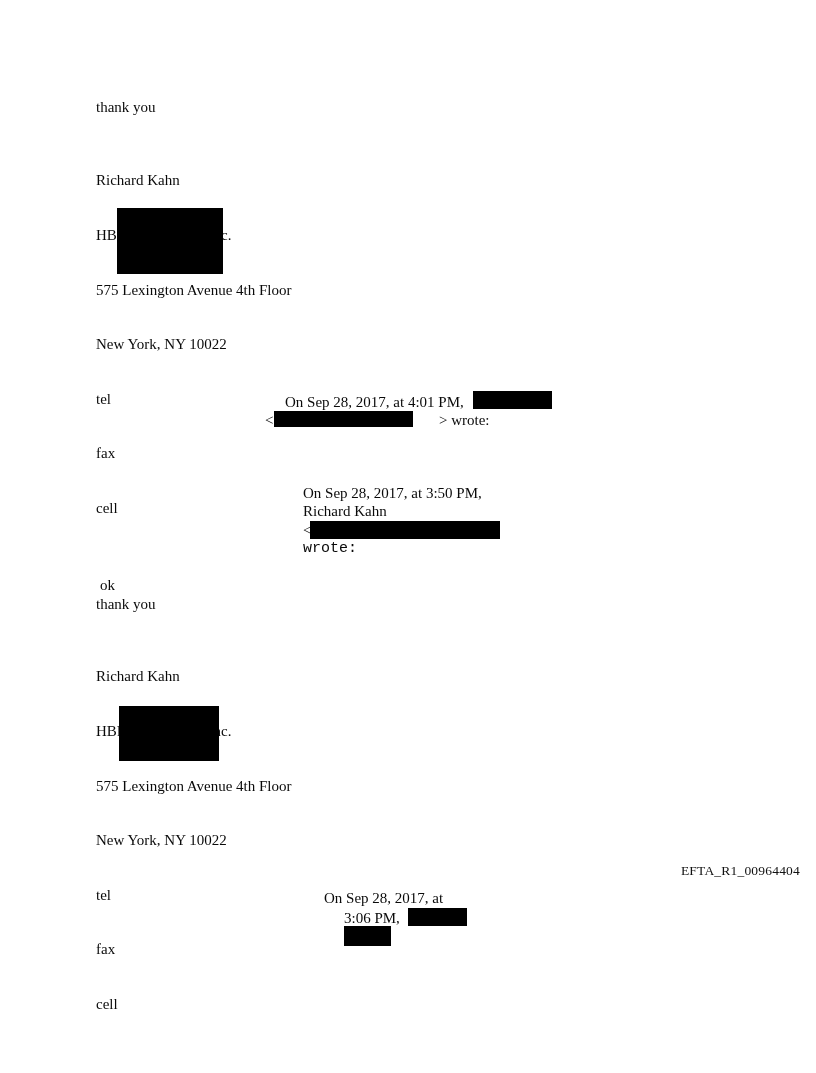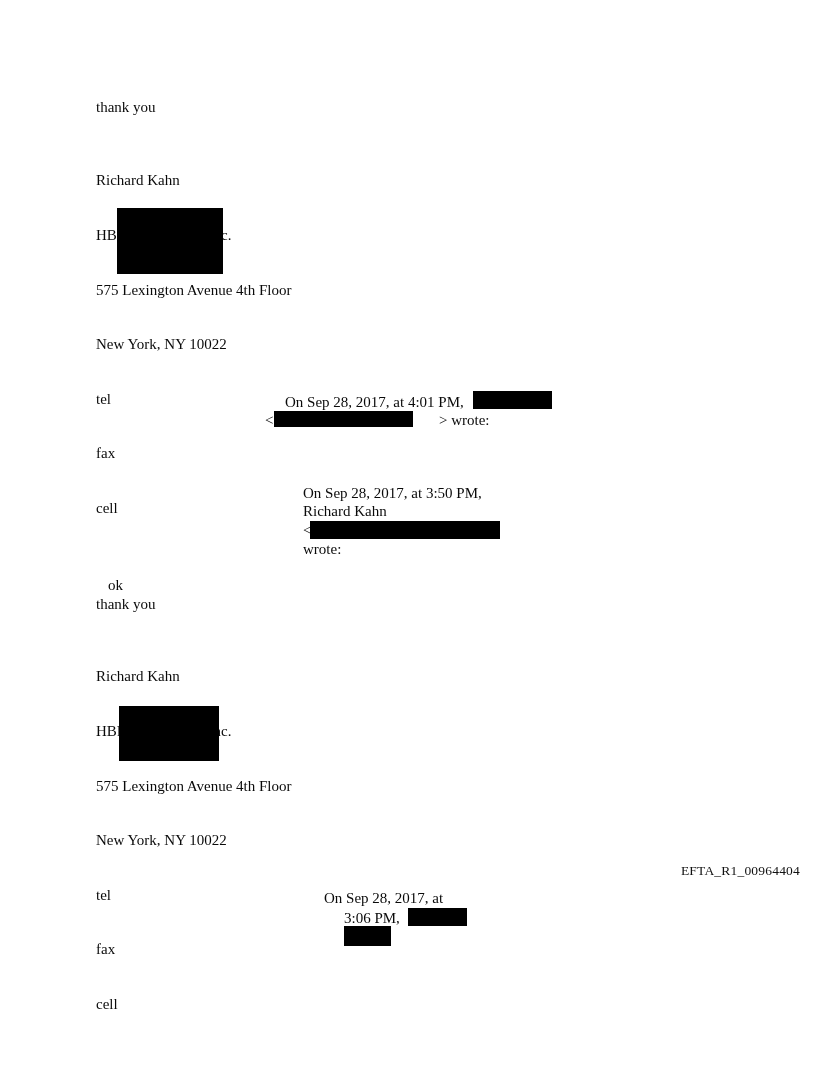--- a/index.html
+++ b/index.html
@@ -69,23 +69,23 @@
   <div class="redact" style="left:473px; top:391px; width:79px; height:18px;"></div>
   <div class="blk" style="left:265px; top:411px;">&lt;</div>
   <div class="redact" style="left:274px; top:411px; width:139px; height:16px;"></div>
   <div class="blk" style="left:403px; top:411px;margin-left:36px;">&gt; wrote:</div>
 
 
   <div class="blk" style="left:303px; top:484px;">On Sep 28, 2017, at 3:50 PM,</div>
   <div class="blk" style="left:303px; top:502px;">Richard Kahn</div>
   <div class="blk" style="left:303px; top:521px;">&lt;</div>
   <div class="redact" style="left:310px; top:521px; width:190px; height:18px;"></div>
-  <div class="blk" style="left:303px; top:540px;">wrote:</div>
+  <div class="blk" style="left:303px; top:540px;font-family:Liberation Mono, monospace;">wrote:</div>
 
-  <div class="blk" style="left:108px; top:576px;">ok</div>
+  <div class="blk" style="left:100px; top:576px;">ok</div>
   <div class="blk" style="left:96px; top:595px;">thank you</div>
 
   <div class="blk" style="left:96px; top:631px;">
     <span class="sig-line">Richard Kahn</span>
     <span class="sig-line">HBRK Associates Inc.</span>
     <span class="sig-line">575 Lexington Avenue 4th Floor</span>
     <span class="sig-line">New York, NY 10022</span>
     <span class="sig-line">tel</span>
     <span class="sig-line">fax</span>
     <span class="sig-line">cell</span>

